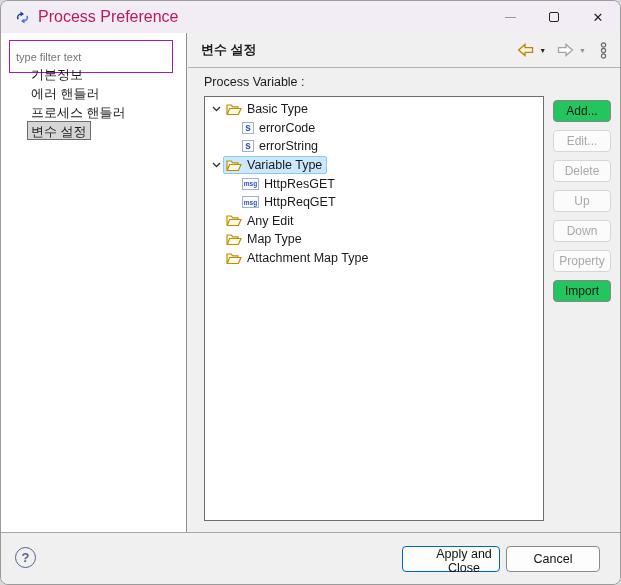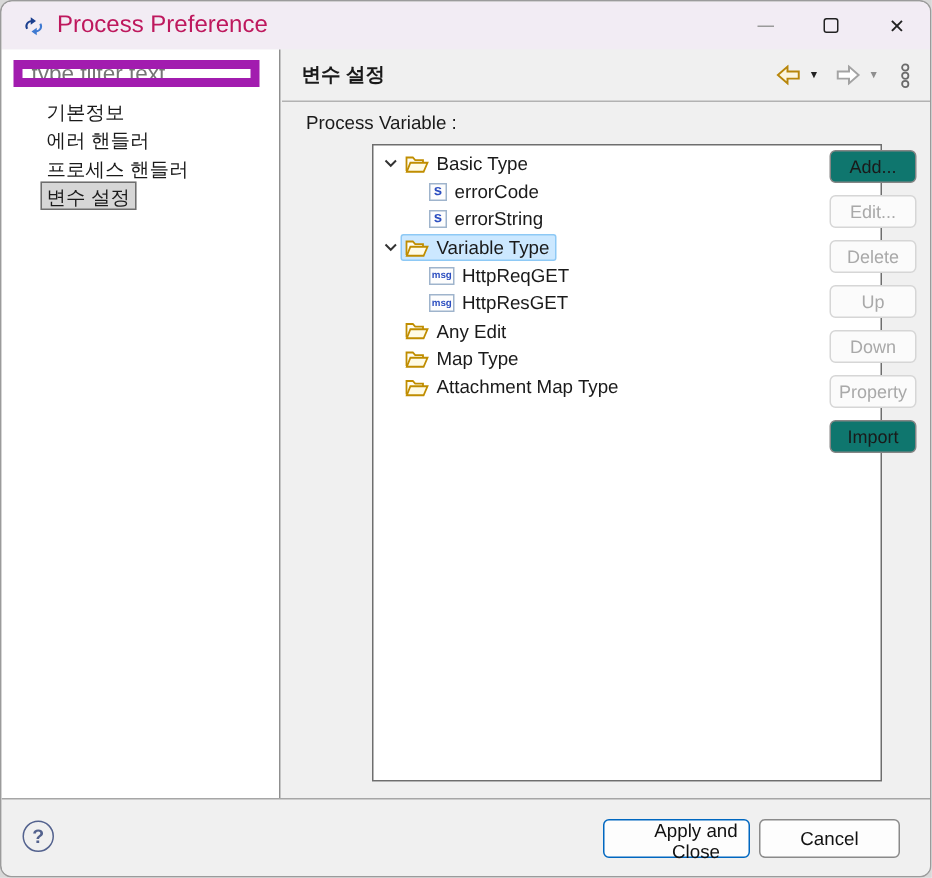--- a/index.html
+++ b/index.html
@@ -21,22 +21,22 @@
   .win-btn { width:44px; height:100%; display:flex; align-items:center; justify-content:center; font-size:13px; }
   .min-glyph { width:11px; height:0; border-top:1.4px solid #9a9a9a; display:inline-block; }
   .max-glyph { width:10px; height:10px; border:1.2px solid #222; border-radius:2px; display:inline-block; }
   .close-glyph { font-size:13px; color:#222; line-height:1; }
   
   .sidebar {
     position:absolute; left:0; top:32px; width:186px; bottom:52px;
     background:#ffffff; border-right:1px solid #8f8f8f;
   }
   .filter-input {
-    position:absolute; left:8px; top:7px; width:164px; height:18px;
-    border:6px solid #a21caf; background:#fff; font-size:15px;
+    position:absolute; left:8px; top:7px; width:164px; height:33px;
+    border:1px solid #a21caf; background:#fff; font-size:11px;
     padding:0 6px; font-family:"Liberation Sans", sans-serif; color:#222;
   }
   .filter-input::placeholder { color:#757575; }
   .side-list { position:absolute; left:0; top:31px; right:0; }
   .side-item { height:19px; display:flex; padding-left:26px; font-size:13px; }
   .side-item .lbl { padding:1px 3px; border:1px solid transparent; white-space:nowrap; }
   .side-item.selected .lbl { background:#d6d6d6; border:1px solid #6e6e6e; }
   
   .rpanel { position:absolute; left:187px; top:32px; right:0; bottom:52px; background:#f0f0f0; }
   .rheader {
@@ -44,39 +44,39 @@
     border-bottom:1px solid #b2b2b2; display:flex; align-items:center;
   }
   .rheader-title { font-size:13px; font-weight:bold; margin-left:13px; }
   .nav-icons { margin-left:auto; margin-right:12px; display:flex; align-items:center; gap:4px; }
   .nav-caret { font-size:7px; color:#222; padding:0 1px; }
   .nav-caret.dim { color:#8f8f8f; }
   .proc-label { position:absolute; left:16px; top:42px; font-size:12.5px; }
   
   .tree-box {
     position:absolute; left:16px; top:63px; width:340px; height:425px;
-    background:#ffffff; border:1px solid #6e6e6e; overflow:hidden; padding-top:3px;margin-left:44px;
+    background:#ffffff; border:1px solid #6e6e6e; overflow:hidden; padding-top:3px;
   }
   .tree-row { height:18.6px; display:flex; align-items:center; padding-left:4px; }
   .tree-row.lvl2 { padding-left:20px; }
   .chev { width:14px; display:inline-flex; justify-content:center; align-items:center; flex:0 0 auto; }
   .row-body { display:inline-flex; align-items:center; gap:5px; padding:1px 4px 1px 2px; border:1px solid transparent; border-radius:2px; }
   .row-body.sel { background:#cce8ff; border:1px solid #8ec9f5; }
   .tree-label { font-size:12.5px; white-space:nowrap; }
   .type-badge {
     display:inline-flex; align-items:center; justify-content:center;
     border:1px solid #9fb4cc; background:#fdfdfd; color:#2d4fc0; flex:0 0 auto;
   }
   .s-badge { width:12px; height:12px; font-size:10px; font-weight:bold; line-height:1; }
   .msg-badge { width:17px; height:12px; font-size:6.5px; font-weight:bold; letter-spacing:0; }
   
   .btn-col { position:absolute; left:365px; top:67px; width:60px; display:flex; flex-direction:column; gap:8px; }
   .side-btn {
     height:22px; width:58px; font-size:12px; font-family:"Liberation Sans", sans-serif;
-    background:#0f766e; border:1px solid #858585; border-radius:4px; color:#1a1a1a;
+    background:#22c55e; border:1px solid #858585; border-radius:4px; color:#1a1a1a;
   }
   .side-btn:disabled { color:#a9a9a9; border-color:#d6d6d6; background:#fbfbfb; }
   
   .footer {
     position:absolute; left:0; right:0; bottom:0; height:52px;
     background:#f0f0f0; border-top:1px solid #a6a6a6;
   }
   .help-btn {
     position:absolute; left:14px; top:14px; width:21px; height:21px; border-radius:50%;
     border:1.8px solid #53628e; color:#53628e; font-size:13px; font-weight:bold;
@@ -200,29 +200,29 @@
             <path d="M1.2 11.5 L3.6 5.5 H15 L12.4 11.5 Z" fill="#fffbe6" stroke="#c08d00" stroke-width="1.2"></path>
           </svg>
           <span class="tree-label">Variable Type</span>
         </span>
       </div>
 
       <div class="tree-row lvl2">
         <span class="chev"></span>
         <span class="row-body">
           <span class="type-badge msg-badge">msg</span>
+          <span class="tree-label">HttpResGET</span>
+        </span>
+      </div>
+
+      <div class="tree-row lvl2">
+        <span class="chev"></span>
+        <span class="row-body">
+          <span class="type-badge msg-badge">msg</span>
           <span class="tree-label">HttpReqGET</span>
-        </span>
-      </div>
-
-      <div class="tree-row lvl2">
-        <span class="chev"></span>
-        <span class="row-body">
-          <span class="type-badge msg-badge">msg</span>
-          <span class="tree-label">HttpResGET</span>
         </span>
       </div>
 
       <div class="tree-row">
         <span class="chev"></span>
         <span class="row-body">
           <svg width="16" height="13" viewBox="0 0 16 13">
             <path d="M1 11 V2 H5.2 L6.8 3.8 H12 V5.5" fill="#fffdf2" stroke="#c08d00" stroke-width="1.2"></path>
             <path d="M1.2 11.5 L3.6 5.5 H15 L12.4 11.5 Z" fill="#fffbe6" stroke="#c08d00" stroke-width="1.2"></path>
           </svg>

